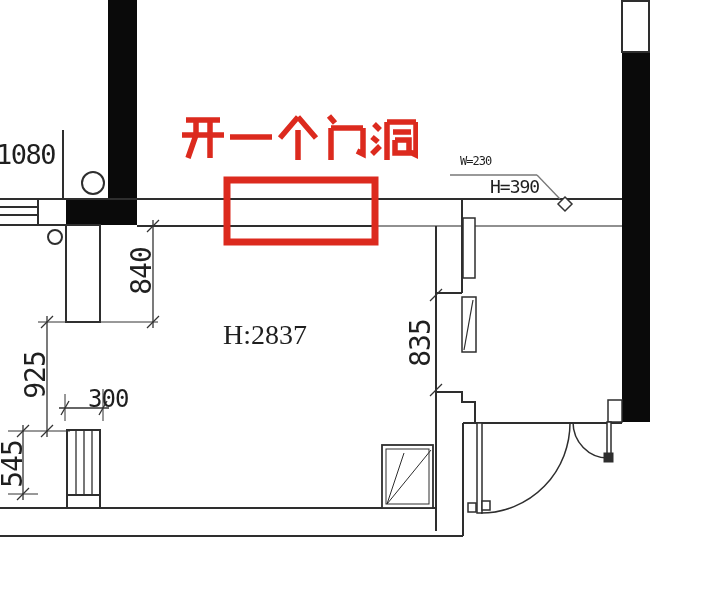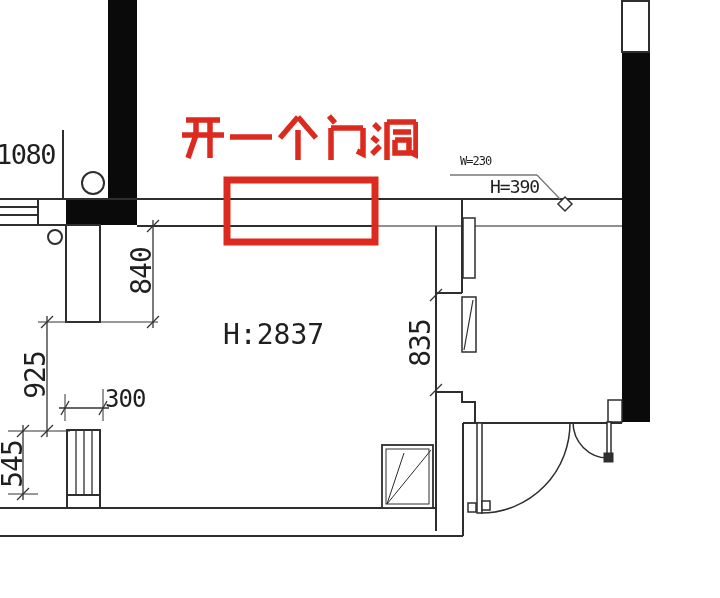--- a/index.html
+++ b/index.html
@@ -7,22 +7,22 @@
   #stage{
     position:relative; width:720px; height:598px; background:#ffffff;
     overflow:hidden; font-family:"DejaVu Sans Mono","Liberation Mono",monospace;
     color:#1f1f1f;
   }
   #plan-svg{position:absolute;left:0;top:0;}
   .lbl{position:absolute; white-space:nowrap; line-height:1; color:#1f1f1f;}
   .lbl-1080{left:-4px; top:141px; font-size:27px; letter-spacing:-1.5px;}
   .lbl-w230{left:460px; top:155px; font-size:12px; letter-spacing:-1px;}
   .lbl-h390{left:457px; top:178px; font-size:18px; letter-spacing:-1px;margin-left:33px;}
-  .lbl-h2837{left:223px; top:321px; font-size:28px; letter-spacing:0px;}
-  .lbl-300{left:105px; top:387px; font-size:24px; letter-spacing:-1px;}
+  .lbl-h2837{left:223px; top:321px; font-size:28px; letter-spacing:0px;font-family:Liberation Serif, serif;}
+  .lbl-300{left:88px; top:387px; font-size:24px; letter-spacing:-1px;}
   .dim-v{transform:translate(-50%,-50%) rotate(-90deg); font-size:28px; letter-spacing:-1px;}
   .dim-840{left:142px; top:271px;}
   .dim-925{left:36px;  top:375px;}
   .dim-545{left:13px;  top:464px;}
   .dim-835{left:421px; top:343px;}
   .note{position:absolute; left:178px; top:110px; width:240px; height:54px;}
   .note .cjk-live{position:absolute; left:0; top:0; opacity:0; font-size:44px;}
   .red-stroke{stroke:var(--accent);}
 </style>
 </head>

